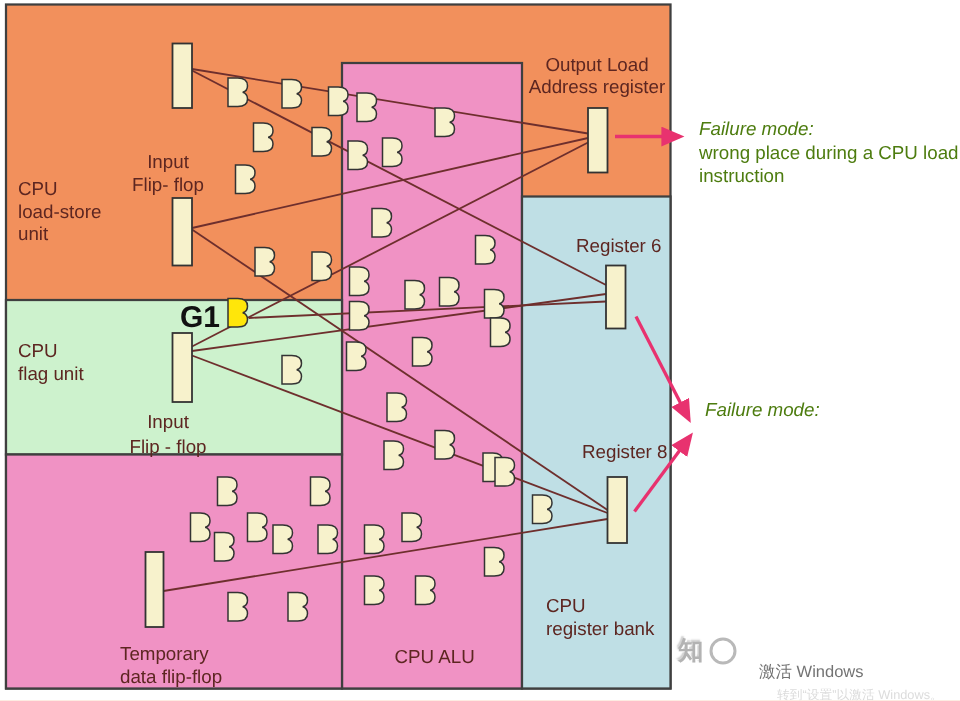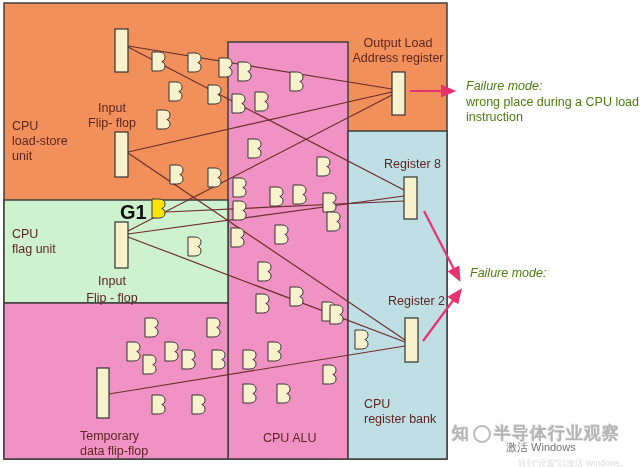--- a/index.html
+++ b/index.html
@@ -119,38 +119,37 @@
 Flip - flop</div>
 
   <div class="lbl" style="left:80px;top:429px;">Temporary
 data flip-flop</div>
 
   <div class="lbl" style="left:263px;top:431px;">CPU ALU</div>
 
   <div class="lbl center" style="left:350px;top:36px;width:96px;">Output Load
 Address register</div>
 
-  <div class="lbl" style="left:384px;top:157px;">Register 8</div>
+  <div class="lbl" style="left:384px;top:157px;">Register 6</div>
 
-  <div class="lbl" style="left:388px;top:294px;">Register 2</div>
+  <div class="lbl" style="left:388px;top:294px;">Register 8</div>
 
   <div class="lbl" style="left:364px;top:397px;">CPU
 register bank</div>
 
   <div class="fail" style="left:466px;top:79px;width:174px;">
     <div class="t">Failure mode:</div>
     <div class="b">wrong place during a CPU load
 instruction</div>
   </div>
 
   <div class="fail" style="left:470px;top:266px;width:170px;">
     <div class="t">Failure mode:</div>
   </div>
 
   <div class="wm1">
     <span>知</span>
     <span class="wm-circle"></span>
-    <span>半导体行业观察</span>
   </div>
   <div class="wm2">激活 Windows</div>
   <div class="wm3">转到“设置”以激活 Windows。</div>
 
 </div>
 
 </body></html>

